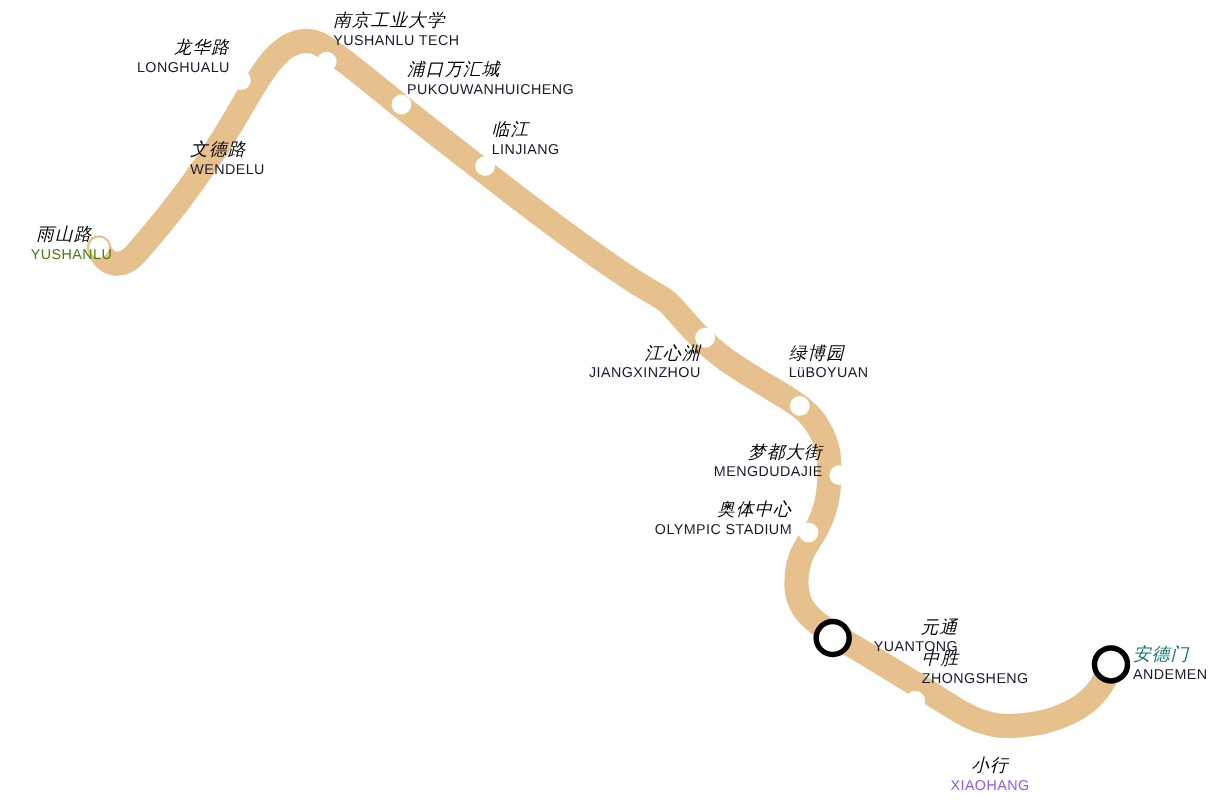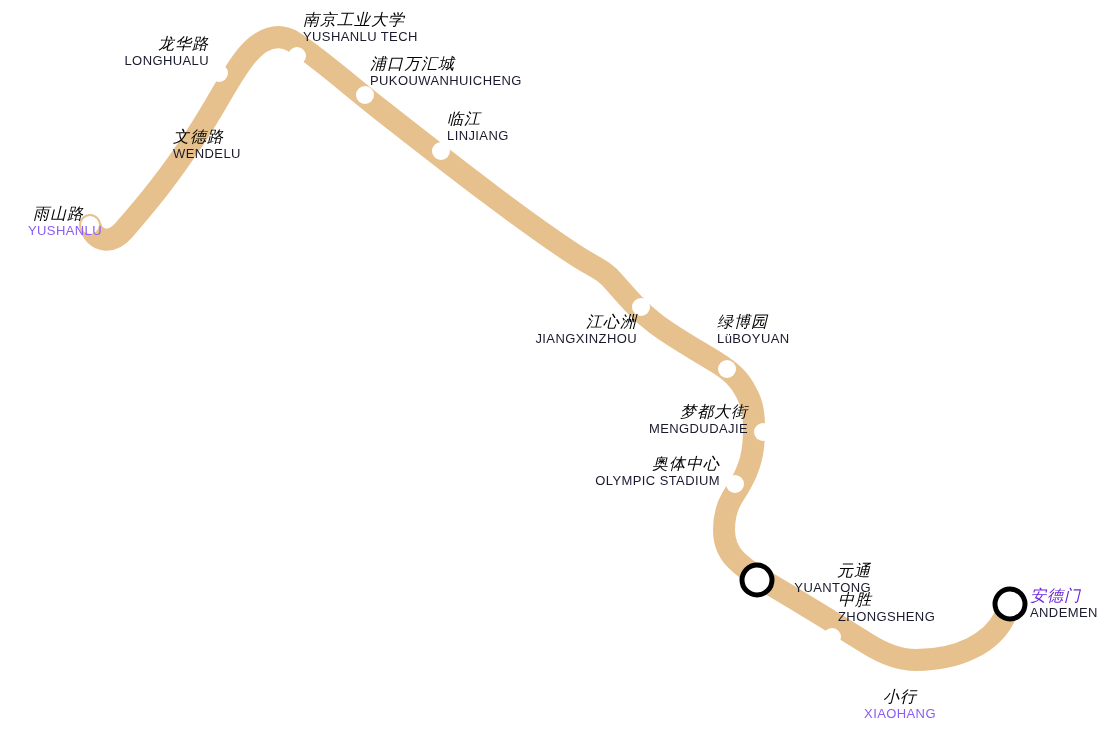--- a/index.html
+++ b/index.html
@@ -75,21 +75,21 @@
         <circle cx="757" cy="580" r="15" fill="#FFFFFF" stroke="#000000" stroke-width="5"></circle>
         <circle cx="832" cy="637" r="9" fill="#FFFFFF" stroke="none"></circle>
         <circle cx="900" cy="679" r="9" fill="#FFFFFF" stroke="none"></circle>
         <circle cx="1010" cy="604" r="15" fill="#FFFFFF" stroke="#000000" stroke-width="5"></circle>
       </g>
   </svg>
 
   <div id="station-labels">
       <div class="station-label align-right" style="top: 206px; left: 0px; width: 84px;">
         <span class="label-cn" style="color: rgb(0, 0, 0);">雨山路</span>
-        <span class="label-en" style="color: #8b5cf6; padding-left: 28px;">YUSHANLU</span>
+        <span class="label-en" style="color: #4d7c0f; padding-left: 28px;">YUSHANLU</span>
       </div>
       <div class="station-label align-left" style="top: 129px; left: 173px;">
         <span class="label-cn" style="color: rgb(0, 0, 0);">文德路</span>
         <span class="label-en" style="color: rgb(26, 26, 46);">WENDELU</span>
       </div>
       <div class="station-label align-right" style="top: 36px; left: 0px; width: 209px;">
         <span class="label-cn" style="color: rgb(0, 0, 0);">龙华路</span>
         <span class="label-en" style="color: rgb(26, 26, 46);">LONGHUALU</span>
       </div>
       <div class="station-label align-left" style="top: 12px; left: 303px;">
@@ -126,18 +126,18 @@
       </div>
       <div class="station-label align-left" style="top: 592px; left: 838px;">
         <span class="label-cn" style="color: rgb(0, 0, 0);">中胜</span>
         <span class="label-en" style="color: rgb(26, 26, 46);">ZHONGSHENG</span>
       </div>
       <div class="station-label align-center" style="top: 689px; left: 750px; width: 300px;">
         <span class="label-cn" style="color: rgb(0, 0, 0);">小行</span>
         <span class="label-en" style="color: #8b5cf6;">XIAOHANG</span>
       </div>
       <div class="station-label align-left" style="top: 588px; left: 1030px;">
-        <span class="label-cn" style="color: #6d28d9;">安德门</span>
+        <span class="label-cn" style="color: #0f766e;">安德门</span>
         <span class="label-en" style="color: rgb(26, 26, 46);">ANDEMEN</span>
       </div>
     </div>
 
 </div>
 
 </body></html>

